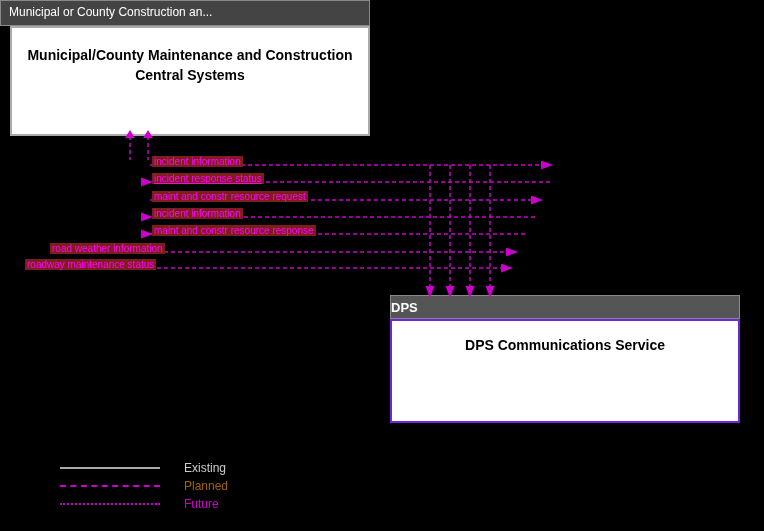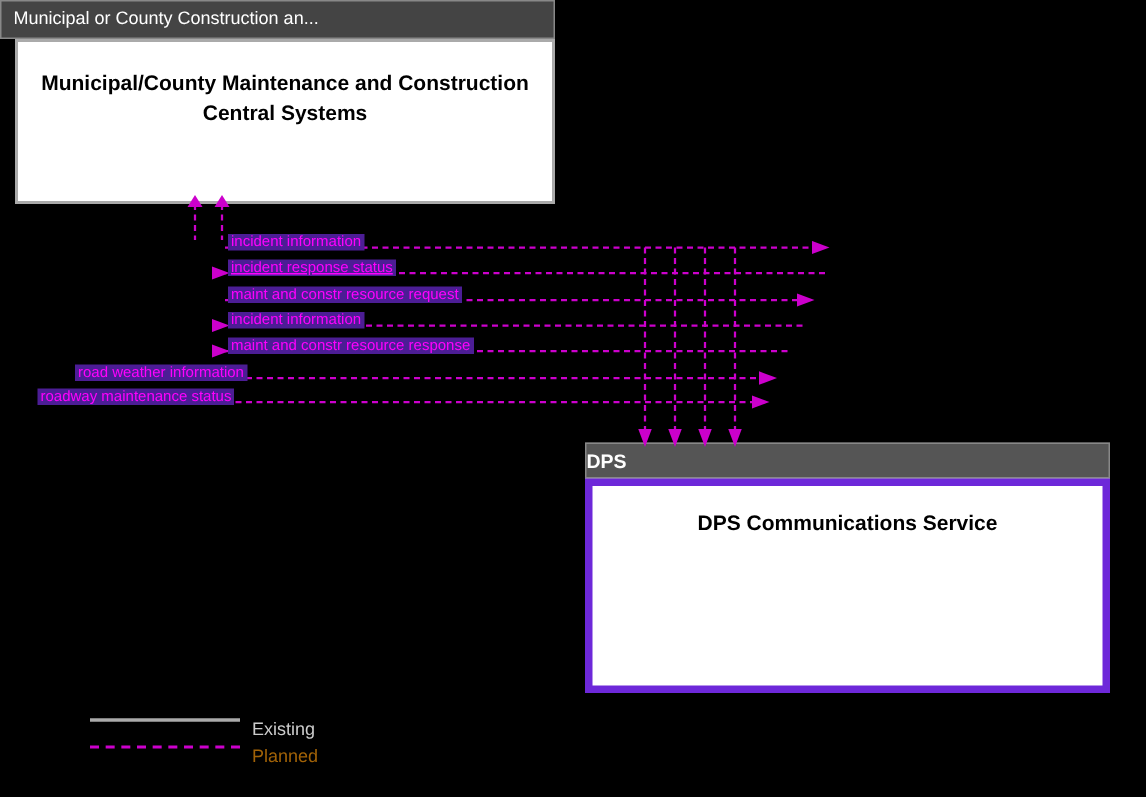--- a/index.html
+++ b/index.html
@@ -59,23 +59,23 @@
       font-size: 13px;
       font-weight: bold;
       line-height: 24px;
       border: 1px solid #888;
     }
     #dps-box {
       position: absolute;
       top: 319px;
       left: 390px;
       width: 350px;
-      height: 143px;
+      height: 104px;
       background: #fff;
-      border: 5px solid #6d28d9;
+      border: 2px solid #6d28d9;
     }
     #dps-label {
       text-align: center;
       font-size: 14px;
       font-weight: bold;
       color: #000;
       padding: 16px 20px 0;
     }
 
     
@@ -91,22 +91,22 @@
     #legend {
       position: absolute;
       bottom: 20px;
       left: 60px;
       display: flex;
       flex-direction: column;
       gap: 4px;
     }
     .legend-item {
       display: flex;
-      align-items: flex-start;
-      gap: 8px;
+      align-items: center;
+      gap: 24px;
     }
     .legend-line {
       width: 100px;
       height: 2px;
     }
     .legend-line.existing {
       background: #aaa;
       border-top: 2px solid #aaa;
     }
     .legend-line.planned {
@@ -122,21 +122,21 @@
     }
     .legend-text.existing { color: #ccc; }
     .legend-text.planned { color: #a16207; }
     .legend-text.future { color: #cc00cc; }
 
     
     .flow-label {
       position: absolute;
       font-size: 10px;
       color: #ff00ff;
-      background: #4c1d95;
+      background: #7f1d1d;
       padding: 0 2px;
       white-space: nowrap;
     }
   </style>
 </head>
 <body>
 
 <div id="title-bar">Municipal or County Construction an...</div>
 
 <div id="municipal-box">
@@ -201,13 +201,17 @@
 
 <div id="legend">
   <div class="legend-item">
     <div class="legend-line existing"></div>
     <span class="legend-text existing">Existing</span>
   </div>
   <div class="legend-item">
     <div class="legend-line planned"></div>
     <span class="legend-text planned">Planned</span>
   </div>
+  <div class="legend-item">
+    <div class="legend-line future"></div>
+    <span class="legend-text future">Future</span>
+  </div>
 </div>
 
 </body></html>

